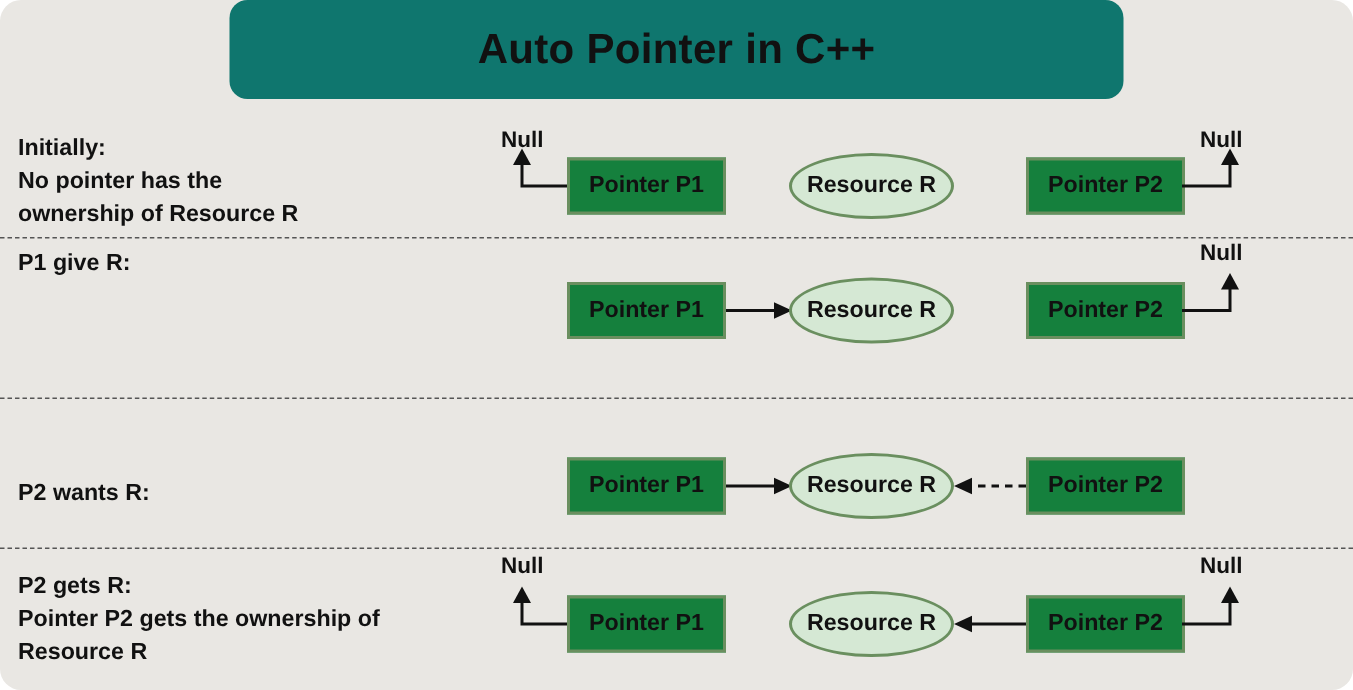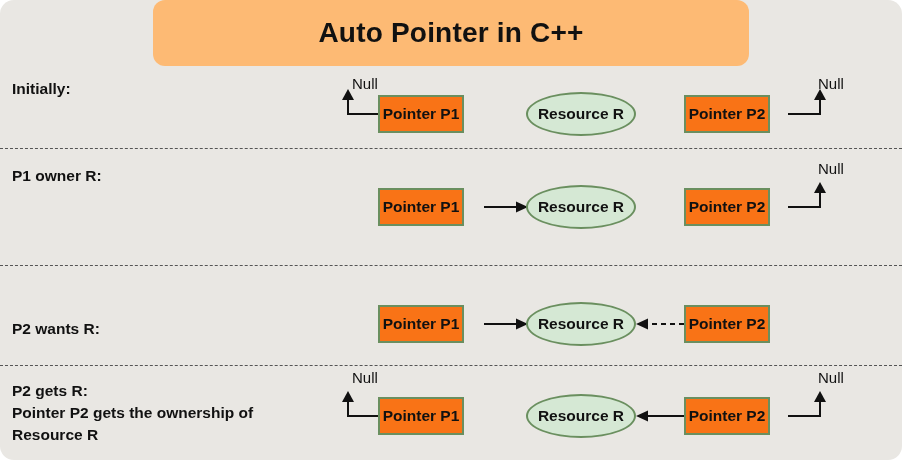--- a/index.html
+++ b/index.html
@@ -3,62 +3,64 @@
 <meta charset="utf-8">
 <style>
   html,body{margin:0;padding:0;background:#ffffff;}
   .canvas{
     position:relative;width:902px;height:460px;background:#e9e7e3;
     border-radius:14px;overflow:hidden;
     font-family:"Liberation Sans",sans-serif;color:#111;
   }
   .title-card{
     position:absolute;left:153px;top:0;width:596px;height:66px;
-    background:#fdba74;border-radius:12px;
+    background:#0f766e;border-radius:12px;
     display:flex;align-items:center;justify-content:center;
   }
   .title-card .title{font-size:28px;font-weight:700;letter-spacing:.2px;}
   .row{position:absolute;left:0;width:902px;}
-  .r1{top:75px;height:73px;}
+  .r1{top:85px;height:73px;}
   .r2{top:158px;height:107px;}
   .r3{top:265px;height:100px;}
   .r4{top:365px;height:95px;padding-left:32px;}
   .sep{border-bottom:1.5px dashed #555;}
   .rowtext{
     position:absolute;left:12px;width:330px;
     font-size:15.5px;font-weight:700;line-height:22px;
   }
   .desc{white-space:pre-line;}
   .pbox{
-    position:absolute;width:86px;height:38px;box-sizing:border-box;
-    background:#f97316;border:2px solid #6a8f5f;
+    position:absolute;width:106px;height:38px;box-sizing:border-box;
+    background:#15803d;border:2px solid #6a8f5f;
     display:flex;align-items:center;justify-content:center;
     font-size:15.5px;font-weight:700;
   }
   .ell{
     position:absolute;width:110px;height:44px;box-sizing:border-box;
     background:#d5e8d4;border:2px solid #6a8f5f;border-radius:50%;
     display:flex;align-items:center;justify-content:center;
     font-size:15.5px;font-weight:700;
   }
-  .nulllbl{position:absolute;font-size:15px;font-weight:400;margin-left:18px;}
+  .nulllbl{position:absolute;font-size:15px;font-weight:700;}
   .arr{position:absolute;line-height:0;}
 </style>
 </head>
 <body>
 
 <div class="canvas">
 
   <div class="title-card">
     <div class="title">Auto Pointer in C++</div>
   </div>
 
   <div class="row r1 sep">
     <div class="rowtext" style="top:3px;">
       <div>Initially:</div>
+      <div class="desc">No pointer has the
+ownership of Resource R</div>
     </div>
     <div class="nulllbl" style="left:334px;top:0;">Null</div>
     <span class="arr" style="left:336px;top:13px;">
       <svg width="44" height="34">
           <path d="M44 26 L12 26 L12 10" stroke="#111" stroke-width="2" fill="none"></path>
           <polygon points="12,1 6,12 18,12" fill="#111"></polygon>
         </svg>
     </span>
     <div class="pbox" style="left:378px;top:20px;">Pointer P1</div>
     <div class="ell" style="left:526px;top:17px;">Resource R</div>
@@ -67,21 +69,21 @@
       <svg width="44" height="34">
           <path d="M0 26 L32 26 L32 10" stroke="#111" stroke-width="2" fill="none"></path>
           <polygon points="32,1 26,12 38,12" fill="#111"></polygon>
         </svg>
     </span>
     <div class="nulllbl" style="left:800px;top:0;">Null</div>
   </div>
 
   <div class="row r2 sep">
     <div class="rowtext" style="top:7px;">
-      <div>P1 owner R:</div>
+      <div>P1 give R:</div>
     </div>
     <div class="pbox" style="left:378px;top:30px;">Pointer P1</div>
     <span class="arr" style="left:484px;top:42px;">
       <svg width="44" height="14">
           <line x1="0" y1="7" x2="33" y2="7" stroke="#111" stroke-width="2"></line>
           <polygon points="44,7 32,1.5 32,12.5" fill="#111"></polygon>
         </svg>
     </span>
     <div class="ell" style="left:526px;top:27px;">Resource R</div>
     <div class="pbox" style="left:684px;top:30px;">Pointer P2</div>

